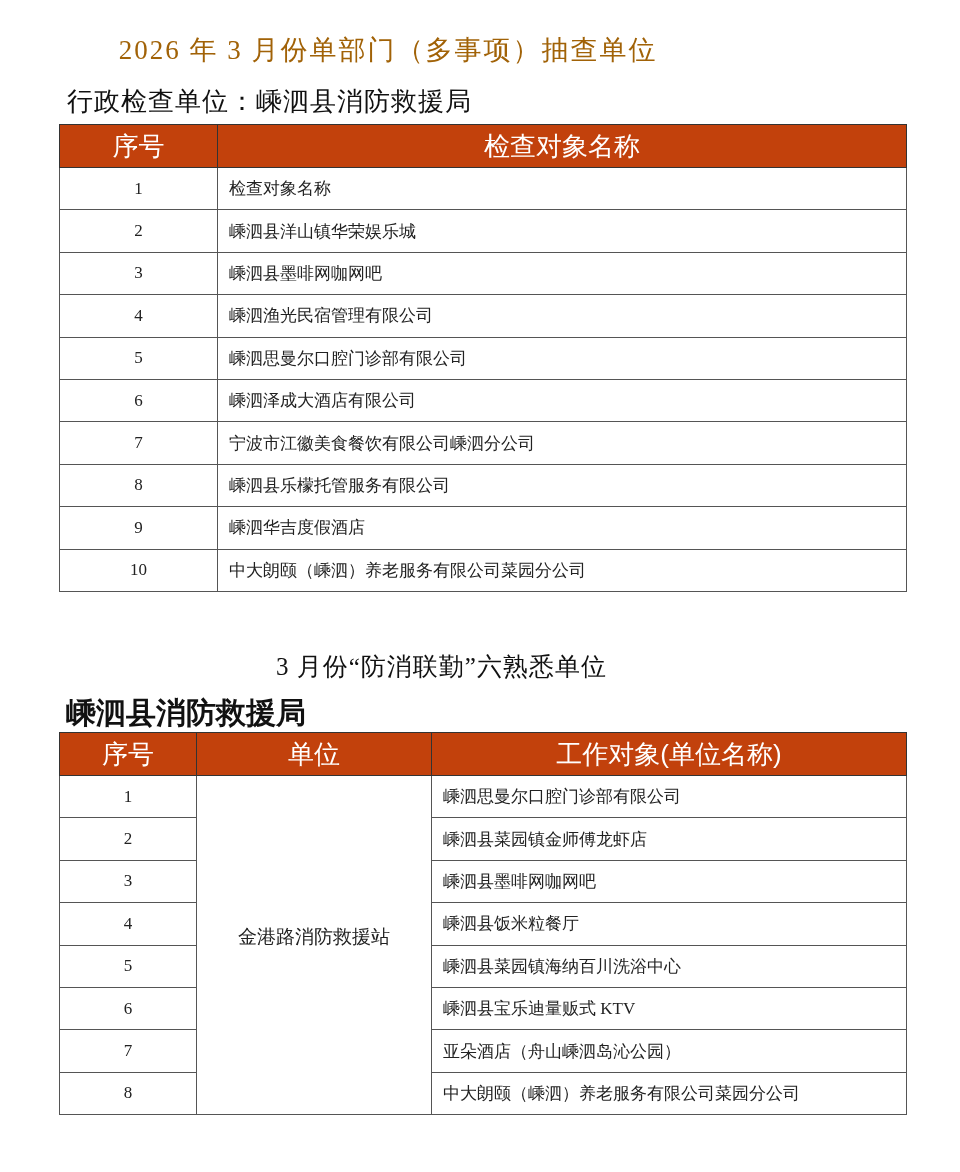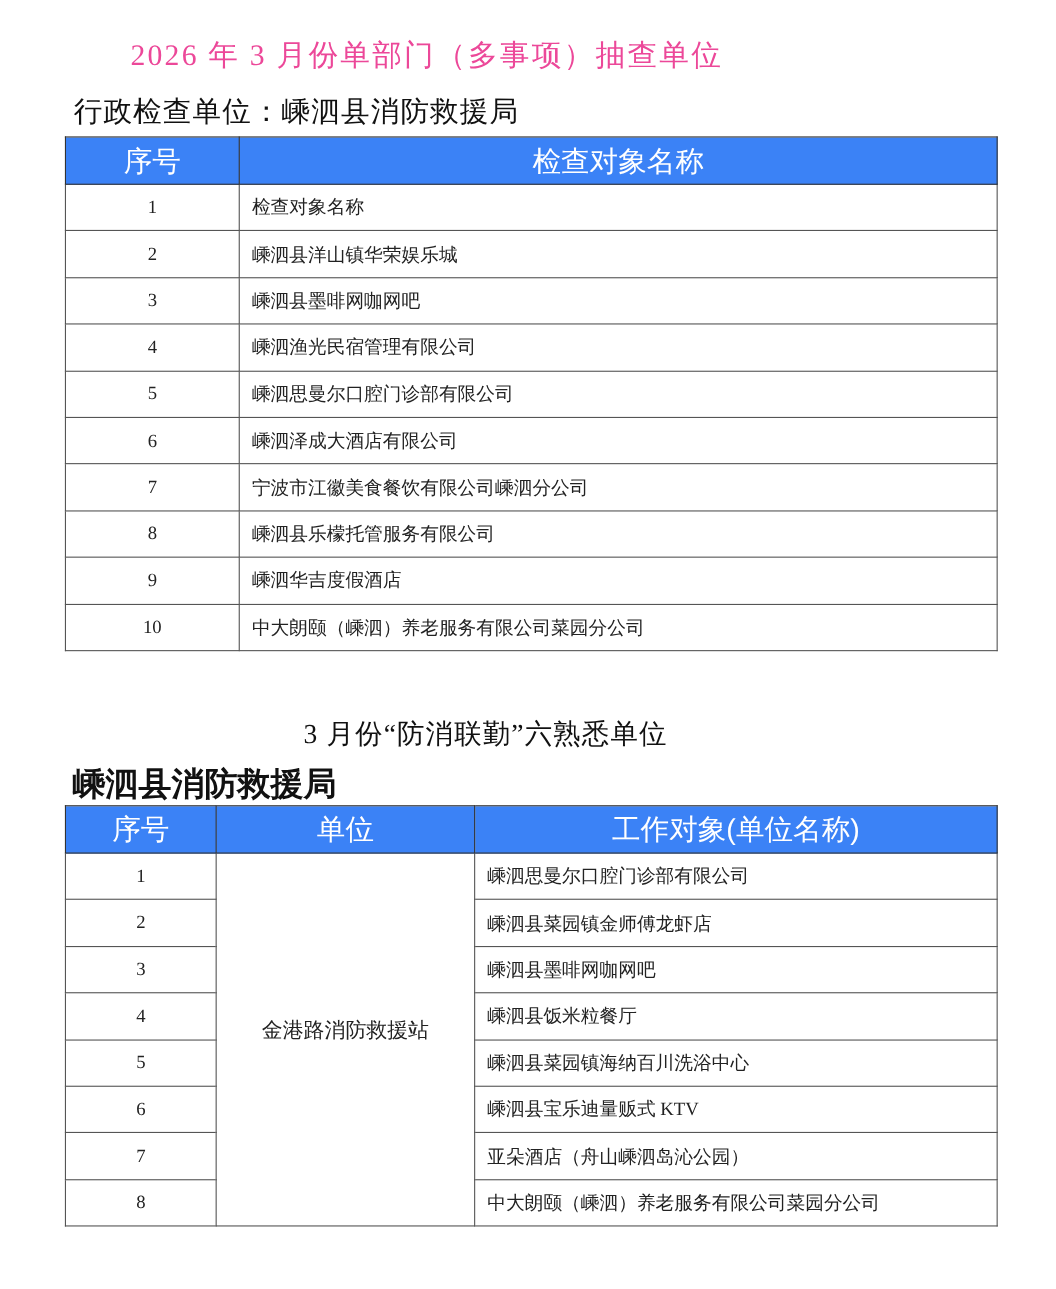--- a/index.html
+++ b/index.html
@@ -1,35 +1,35 @@
 <!DOCTYPE html>
 <html><head>
   <meta charset="utf-8">
   <style>
     * { box-sizing: border-box; margin: 0; padding: 0; }
     html, body { width: 960px; height: 1172px; background: #ffffff; overflow: hidden; }
     body { position: relative; font-family: "Liberation Serif", "DejaVu Serif", serif; color: #111; }
 
     .doc-title {
       position: absolute; left: 0; width: 776px; top: 32px;
-      text-align: center; font-size: 27px; letter-spacing: 2px; color: #ec4899;
+      text-align: center; font-size: 27px; letter-spacing: 2px; color: #a16207;
       font-family: "Liberation Serif", "DejaVu Serif", serif;
     }
     .sub-title {
       position: absolute; left: 67px; top: 84px;
       font-size: 26px; letter-spacing: 1px; color: #111;
       font-family: Liberation Sans, sans-serif;
     }
 
     table.grid {
       position: absolute; border-collapse: collapse; table-layout: fixed;
       font-family: "Liberation Serif", "DejaVu Serif", serif;
     }
     table.grid th {
-      background: #3b82f6; color: #ffffff; font-weight: normal;
+      background: #c2410c; color: #ffffff; font-weight: normal;
       font-family: "Liberation Sans", "DejaVu Sans", sans-serif;
       font-size: 26px; height: 43px; text-align: center;
       border: 1.5px solid #333;
     }
     table.grid td {
       border: 1.5px solid #555; height: 42.4px; font-size: 17px; color: #222;
       vertical-align: middle;
     }
     table.grid td.num { text-align: center; }
     table.grid td.name { padding-left: 11px; text-align: left; }

